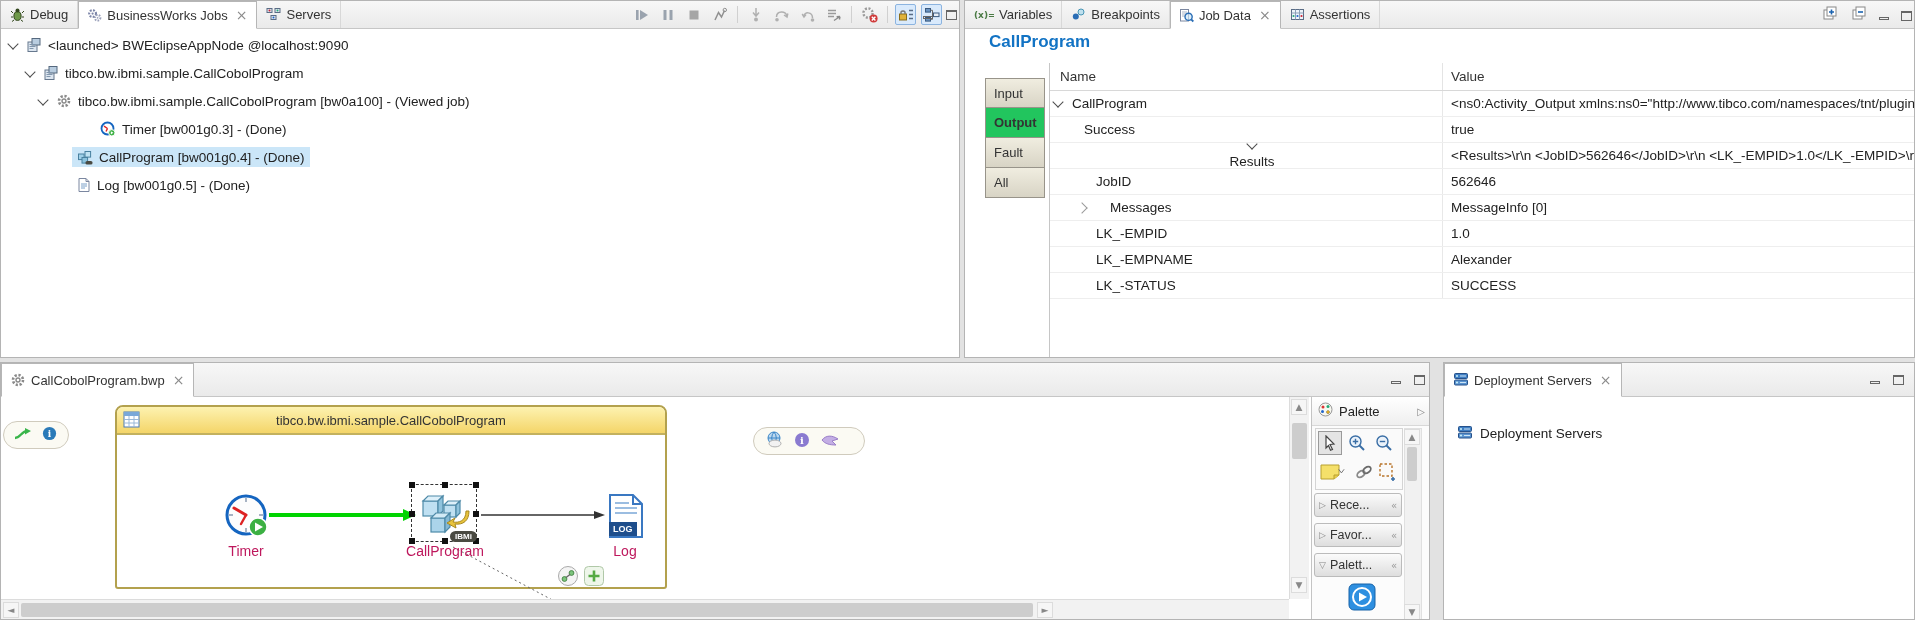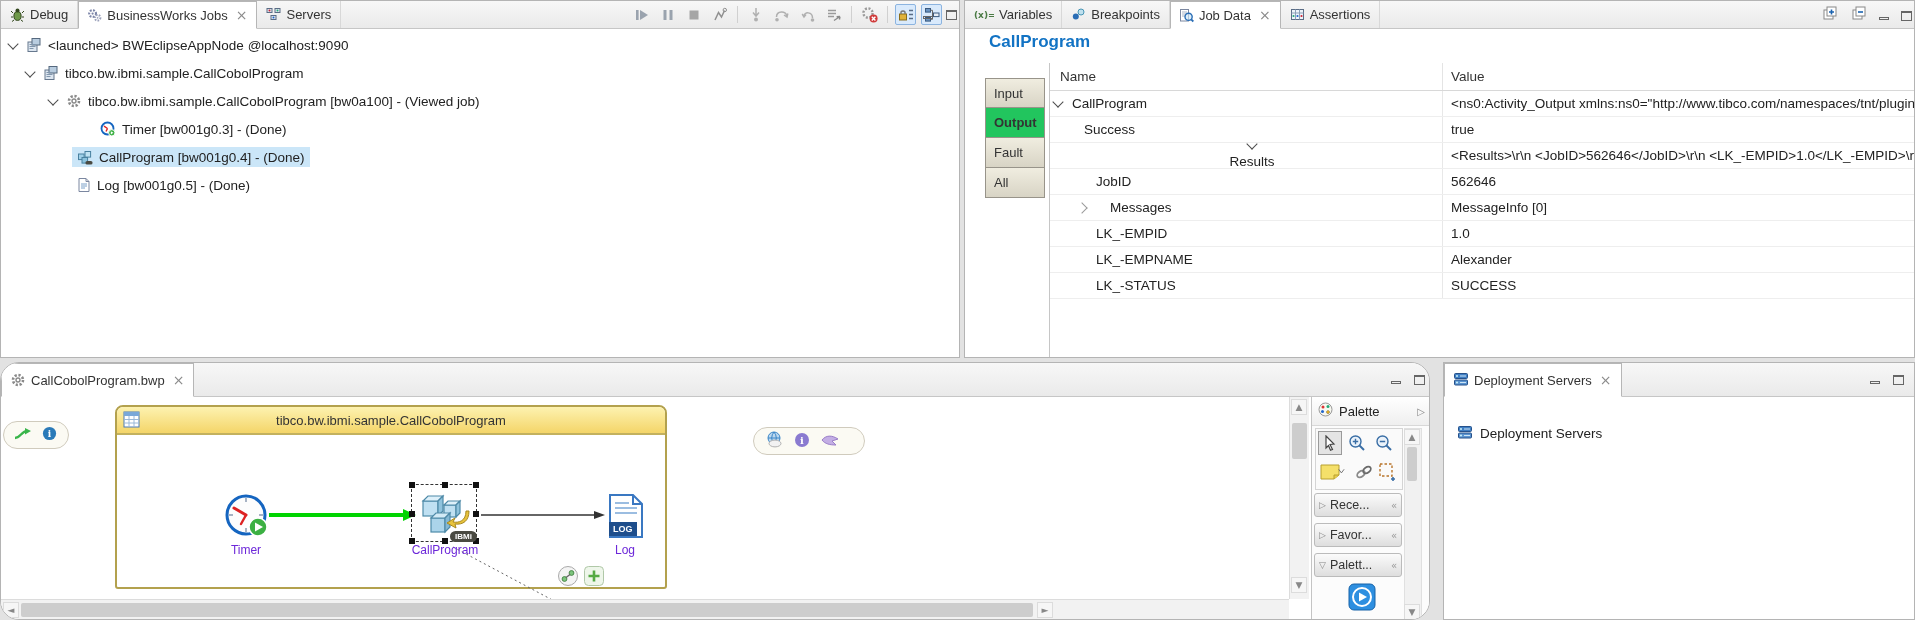--- a/index.html
+++ b/index.html
@@ -2,21 +2,21 @@
 <html><head>
 <meta charset="utf-8">
 <style>
   html,body{margin:0;padding:0;background:#e2e2e2;}
   #app{position:relative;width:1915px;height:620px;background:#e2e2e2;
        font-family:"Liberation Sans",sans-serif;font-size:13px;color:#222;overflow:hidden;}
   .glyph{font-family:"DejaVu Sans",sans-serif;}
   .panel{position:absolute;background:#fff;border:1px solid #b4b4b4;box-sizing:border-box;overflow:hidden;}
   #debug-panel{left:0;top:0;width:960px;height:358px;}
   #jobdata-panel{left:964px;top:0;width:951px;height:358px;}
-  #editor-panel{left:0;top:362px;width:1430px;height:258px;border-radius:19px;}
+  #editor-panel{left:0;top:362px;width:1430px;height:258px;}
   #deploy-panel{left:1443px;top:362px;width:472px;height:258px;}
 
   .tabbar{position:relative;height:27px;background:linear-gradient(#f7f7f7,#eaeaea);
           border-bottom:1px solid #c6c6c6;display:flex;align-items:stretch;}
   .tabbar.tall{height:33px;}
   .vtab{display:flex;align-items:center;gap:5px;padding:0 9px;border-right:1px solid #d8d8d8;color:#333;position:relative;white-space:nowrap;}
   .vtab.active{background:#fff;border:1px solid #b6b6b6;border-bottom:1px solid #fff;margin-bottom:-1px;z-index:2;padding-left:8px;}
   .tab-close{color:#8a8a8a;font-size:14px;line-height:1;margin-left:3px;}
   .tab-icon{display:flex;align-items:center;}
   .tab-icon svg{display:block;}
@@ -58,21 +58,21 @@
   .jd-value{flex:1;padding-left:8px;border-left:1px solid #e8e8e8;overflow:hidden;height:100%;display:flex;align-items:center;}
 
   
   #canvas{position:absolute;left:0;top:34px;width:1288px;height:202px;background:#fff;overflow:hidden;}
   #pbox{position:absolute;left:114px;top:8px;width:552px;height:184px;border:2px solid #b3a14e;
         border-radius:8px 8px 3px 3px;background:#fff;box-sizing:border-box;}
   #pbox-header{position:relative;height:26px;background:linear-gradient(#fdf2b0,#f4d569);
         border-bottom:2px solid #c3b15e;border-radius:6px 6px 0 0;display:flex;align-items:center;justify-content:center;}
   #pbox-title{font-size:13px;color:#333;}
   .node-icon{position:absolute;}
-  .nlabel{position:absolute;top:146px;width:140px;text-align:center;color:#6d28d9;font-size:12px;}
+  .nlabel{position:absolute;top:146px;width:140px;text-align:center;color:#be185d;font-size:14px;}
   #sel-rect{position:absolute;left:410px;top:87px;width:66px;height:58px;border:1px dashed #333;box-sizing:border-box;}
   .hnd{position:absolute;width:6px;height:6px;background:#111;}
   .pill{position:absolute;height:28px;border:1px solid #d0cbbd;border-radius:14px;background:#fbfaf3;
         display:flex;align-items:center;gap:10px;padding:0 10px;box-sizing:border-box;}
   .overlay{position:absolute;left:0;top:0;pointer-events:none;}
 
   
   .sb{position:absolute;background:#f2f2f2;box-sizing:border-box;}
   .sb-btn{position:absolute;width:16px;height:16px;background:#f6f6f6;border:1px solid #dcdcdc;
           display:flex;align-items:center;justify-content:center;color:#888;font-size:9px;box-sizing:border-box;}
@@ -260,21 +260,21 @@
                 <svg width="16" height="16" viewBox="0 0 16 16">
                   <rect x="2" y="5" width="9" height="9.5" fill="#dde6f0" stroke="#66788e"></rect>
                   <rect x="6" y="1.5" width="8" height="6.5" fill="#b9cde0" stroke="#55687e"></rect>
                   <path d="M3.5 7.5h6M3.5 9.5h6M3.5 11.5h4" stroke="#8096ad" stroke-width="1"></path>
                 </svg>
               </span>
             </span>
       <span class="t-label">tibco.bw.ibmi.sample.CallCobolProgram</span>
     </span>
   </div>
-        <div class="t-row" style="padding-left: 44px;">
+        <div class="t-row" style="padding-left: 34px;">
     <span class="chev-slot">
             <span class="chev down"></span>
           </span>
     <span class="row-core">
       <span class="tree-icon">
               <span>
                 <svg width="16" height="16" viewBox="0 0 16 16">
                   <circle cx="8" cy="8" r="5" fill="none" stroke="#8a8a8a" stroke-width="2.6" stroke-dasharray="2.2,1.7"></circle>
                   <circle cx="8" cy="8" r="2" fill="none" stroke="#8a8a8a" stroke-width="1.4"></circle>
                 </svg>

